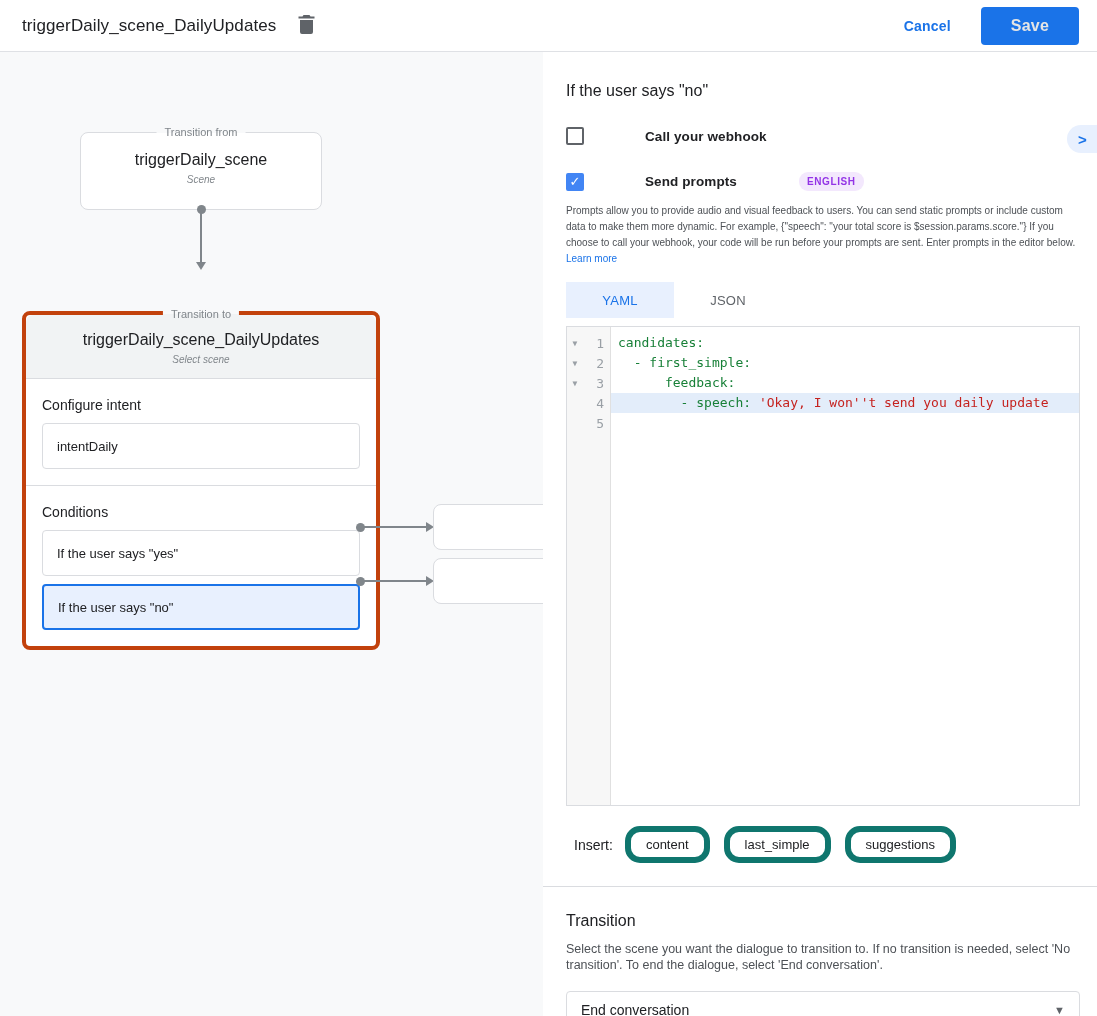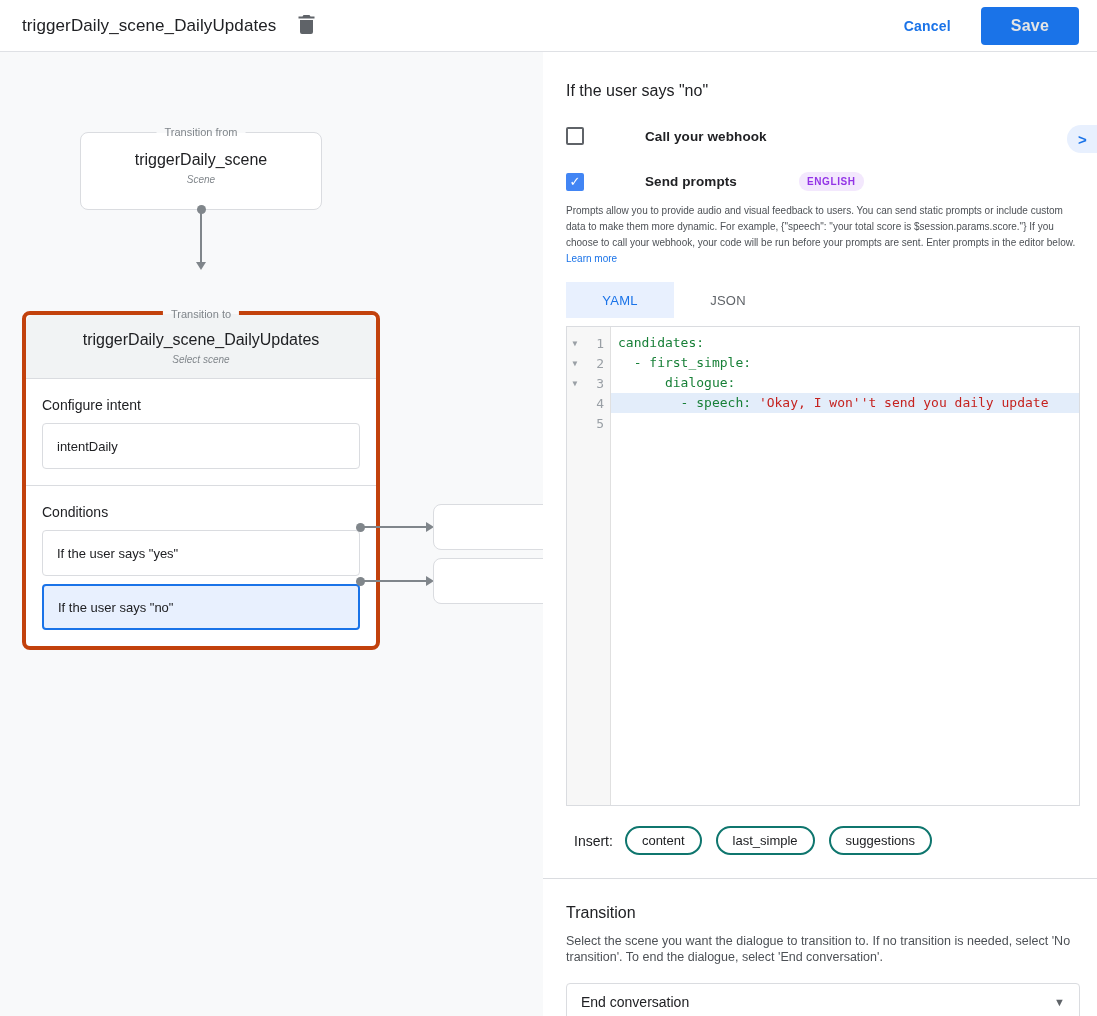--- a/index.html
+++ b/index.html
@@ -131,21 +131,21 @@
   .lineno { flex:1; text-align:right; padding-right:6px; font-size:13px; }
   .code { flex:1; padding-top:6px; overflow:hidden; }
   .code-line { height:20px; line-height:20px; white-space:pre; padding-left:7px; overflow:hidden; }
   .code-line.hl { background:#e3edfa; }
   .tok-key { color:#188038; }
   .tok-str { color:#c5221f; }
 
   .insert-row { display:flex; align-items:center; margin-top:20px;margin-left:8px; }
   .insert-label { font-size:14px; color:#202124; margin-right:12px; }
   .chip {
-    border:2px solid #0f766e; border-radius:15px; background:#fff; color:#202124;
+    border:6px solid #0f766e; border-radius:15px; background:#fff; color:#202124;
     font-size:13px; font-family:inherit; padding:5px 15px; margin-right:14px; cursor:pointer;
   }
   .panel-divider { border:none; border-top:1px solid #dadce0; margin:23px -17px 0 -23px; }
 
   .transition-title { font-size:16px; font-weight:400; color:#202124; margin-top:25px; }
   .transition-desc { margin-top:11px; font-size:12.5px; line-height:16px; color:#4d5156; max-width:520px; }
   .select-box {
     margin-top:18px; height:38px; border:1px solid #dadce0; border-radius:4px;
     display:flex; align-items:center; padding:0 14px; font-size:14px; color:#202124;
     cursor:pointer;
@@ -260,21 +260,21 @@
             <span class="lineno">4</span>
           </div>
         <div class="gutter-row">
             <span class="fold"></span>
             <span class="lineno">5</span>
           </div>
       </div>
       <div class="code">
         <div class="code-line"><span class="tok-key">candidates:</span></div>
         <div class="code-line"><span class="tok-key">  - first_simple:</span></div>
-        <div class="code-line"><span class="tok-key">      dialogue:</span></div>
+        <div class="code-line"><span class="tok-key">      feedback:</span></div>
         <div class="code-line hl"><span class="tok-key">        - speech: </span><span class="tok-str">'Okay, I won''t send you daily update</span></div>
         <div class="code-line"><span class="tok-key"></span></div>
       </div>
     </div>
 
     <div class="insert-row">
       <span class="insert-label">Insert:</span>
       <button class="chip">content</button>
       <button class="chip">last_simple</button>
       <button class="chip">suggestions</button>

